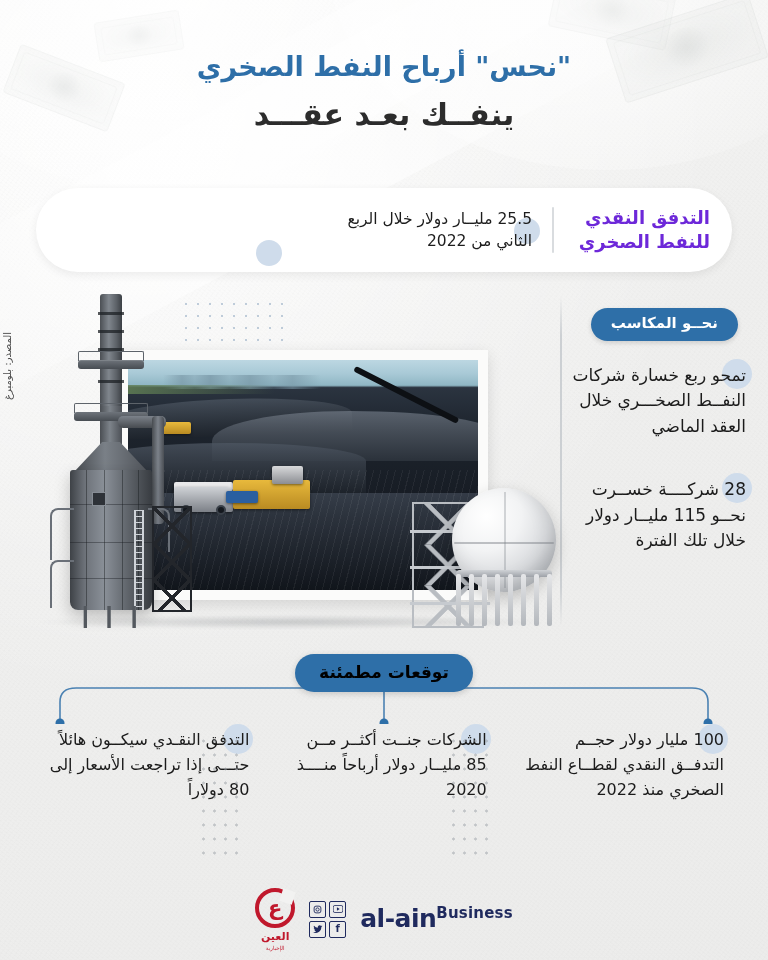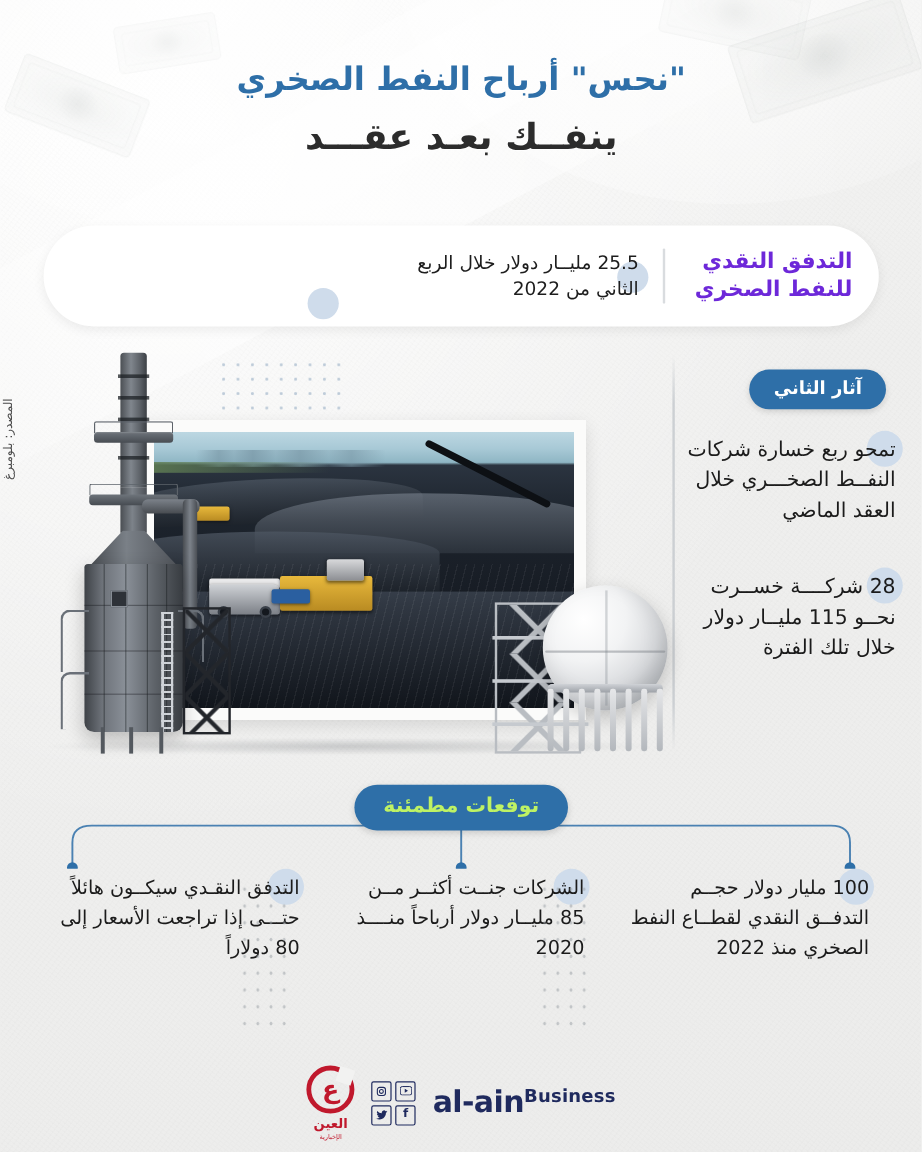--- a/index.html
+++ b/index.html
@@ -418,21 +418,21 @@
   
   #forecast-head {
     position: absolute;
     top: 654px; left: 0; right: 0;
     height: 70px;
     z-index: 7;
   }
   #forecast-pill-wrap { text-align: center; }
   #forecast-pill {
     display:inline-block;
-    background:#2E6FA8; color:#bef264;
+    background:#2E6FA8; color:#000000;
     font-weight:700; font-size:17px;
     padding: 8px 24px 10px;
     border-radius: 22px;
     box-shadow: 0 2px 6px rgba(0,0,0,.16);
     position: relative;
     z-index: 3;
   }
   #connector { position:absolute; left:0; top:22px; width:768px; height:48px; z-index:1; }
 
   
@@ -640,21 +640,21 @@
           <i style="left:65px"></i>
         <i style="left:78px"></i>
           <i style="left:91px"></i>
       </div>
     </div>
 
     <div id="art-shadow"></div>
   </div>
 
   <div id="right-panel">
-    <div class="pill">آثار الثاني</div>
+    <div class="pill">نحــو المكاسب</div>
 
     <div class="fact" id="fact-1">
       <span class="blob"></span>
       <span class="txt">تمحو ربع خسارة شركات النفــط الصخـــري خلال العقد الماضي</span>
     </div>
 
     <div class="fact" id="fact-2">
       <span class="blob"></span>
       <span class="txt">28 شركــــة خســرت نحــو 115 مليــار دولار خلال تلك الفترة</span>
     </div>

